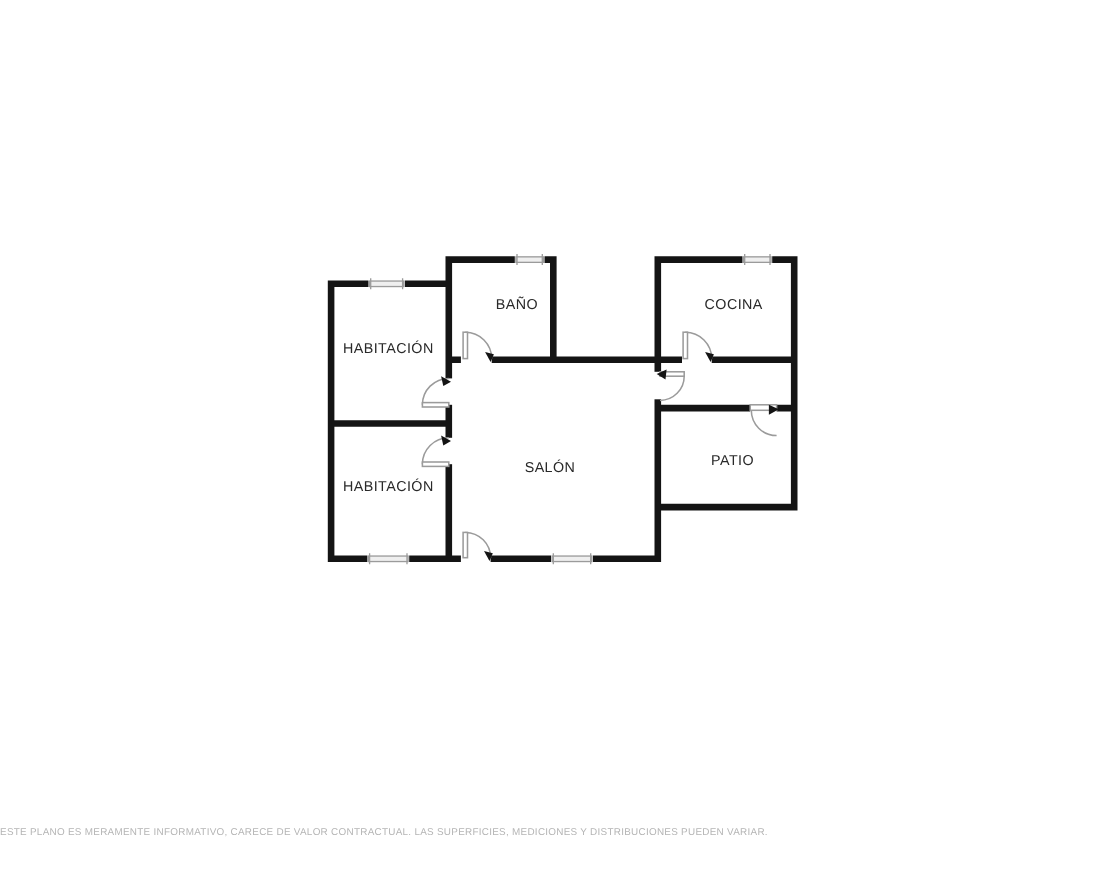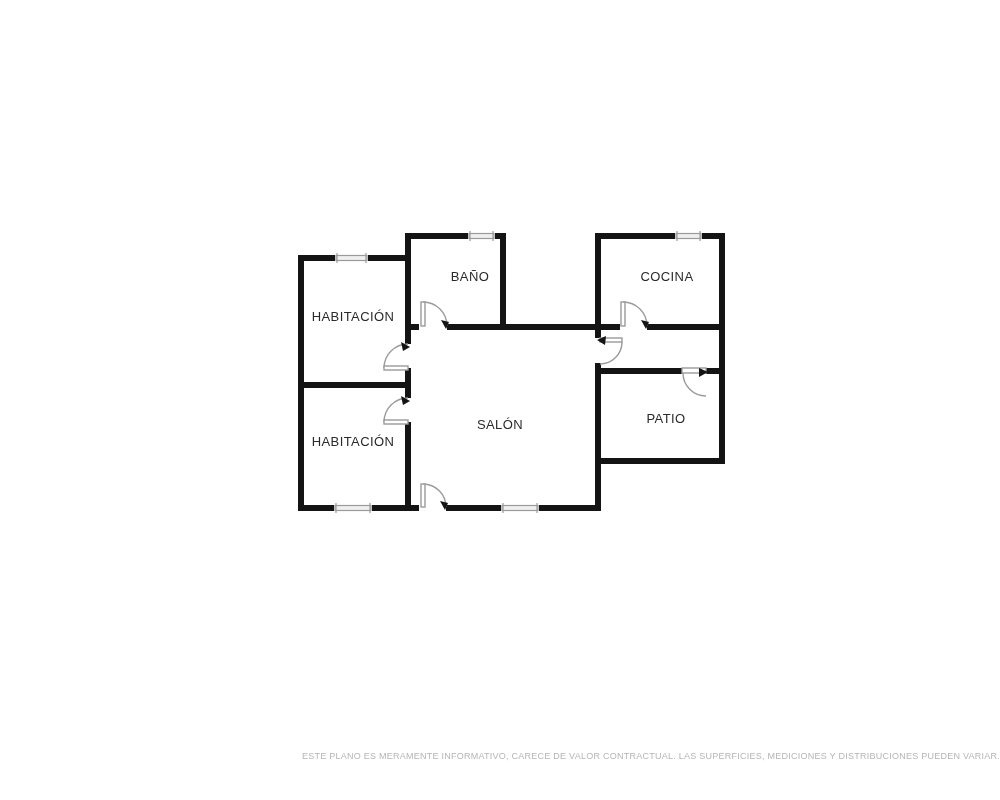--- a/index.html
+++ b/index.html
@@ -24,21 +24,21 @@
     font-family: "Liberation Sans", sans-serif;
     font-size: 13px;
     letter-spacing: 0.4px;
     fill: #2a2a2a;
   }
   .disclaimer {
     position: absolute;
     left: 0;
     top: 751px;
     width: 1000px;
-    text-align: right;
+    text-align: left;
     font-size: 9px;
     letter-spacing: 0.25px;
     color: #b5b5b5;
     font-family: "Liberation Sans", sans-serif;
   }
 </style>
 </head>
 <body>
 
 <div class="canvas">

